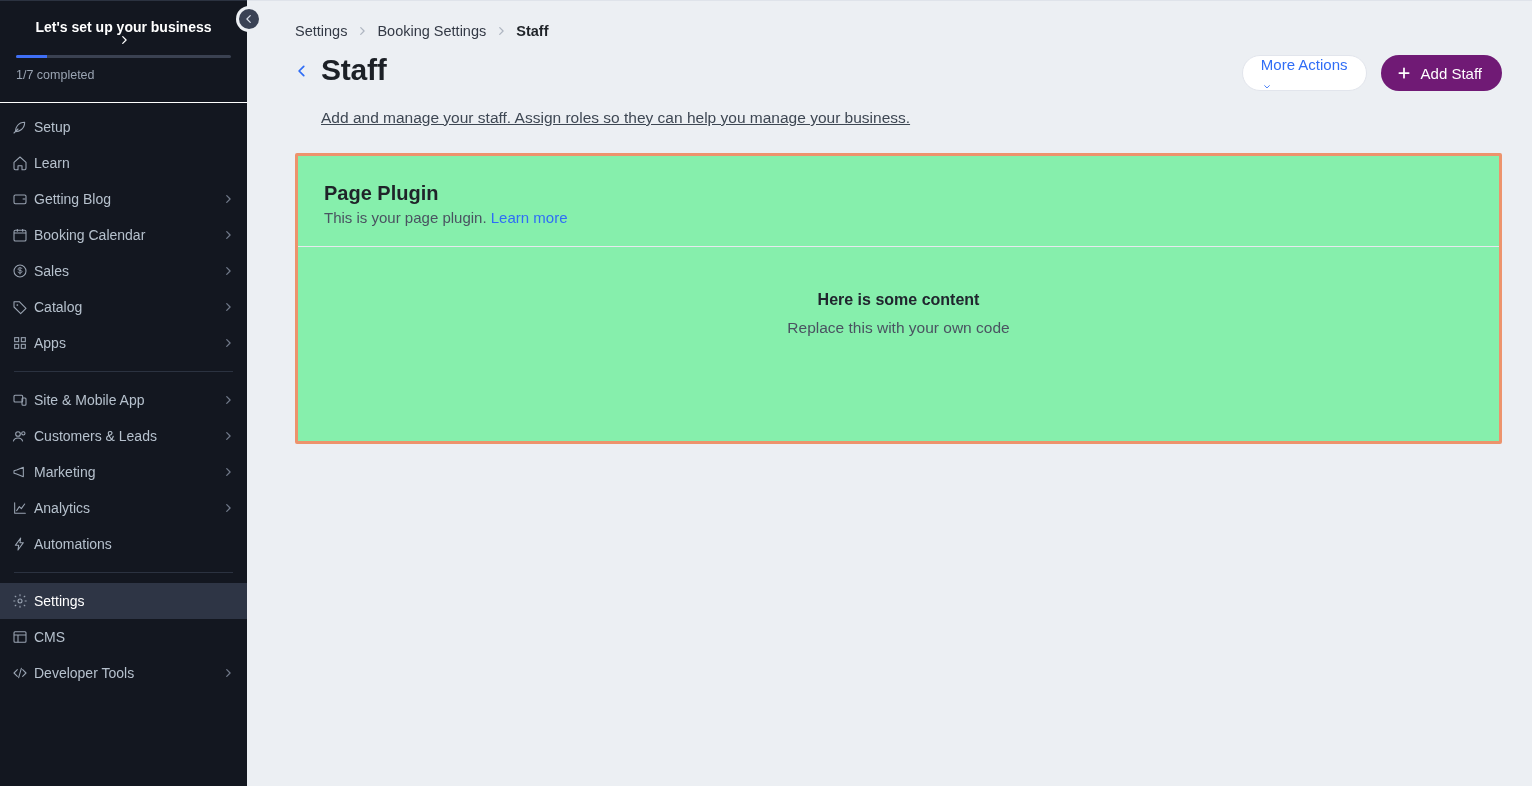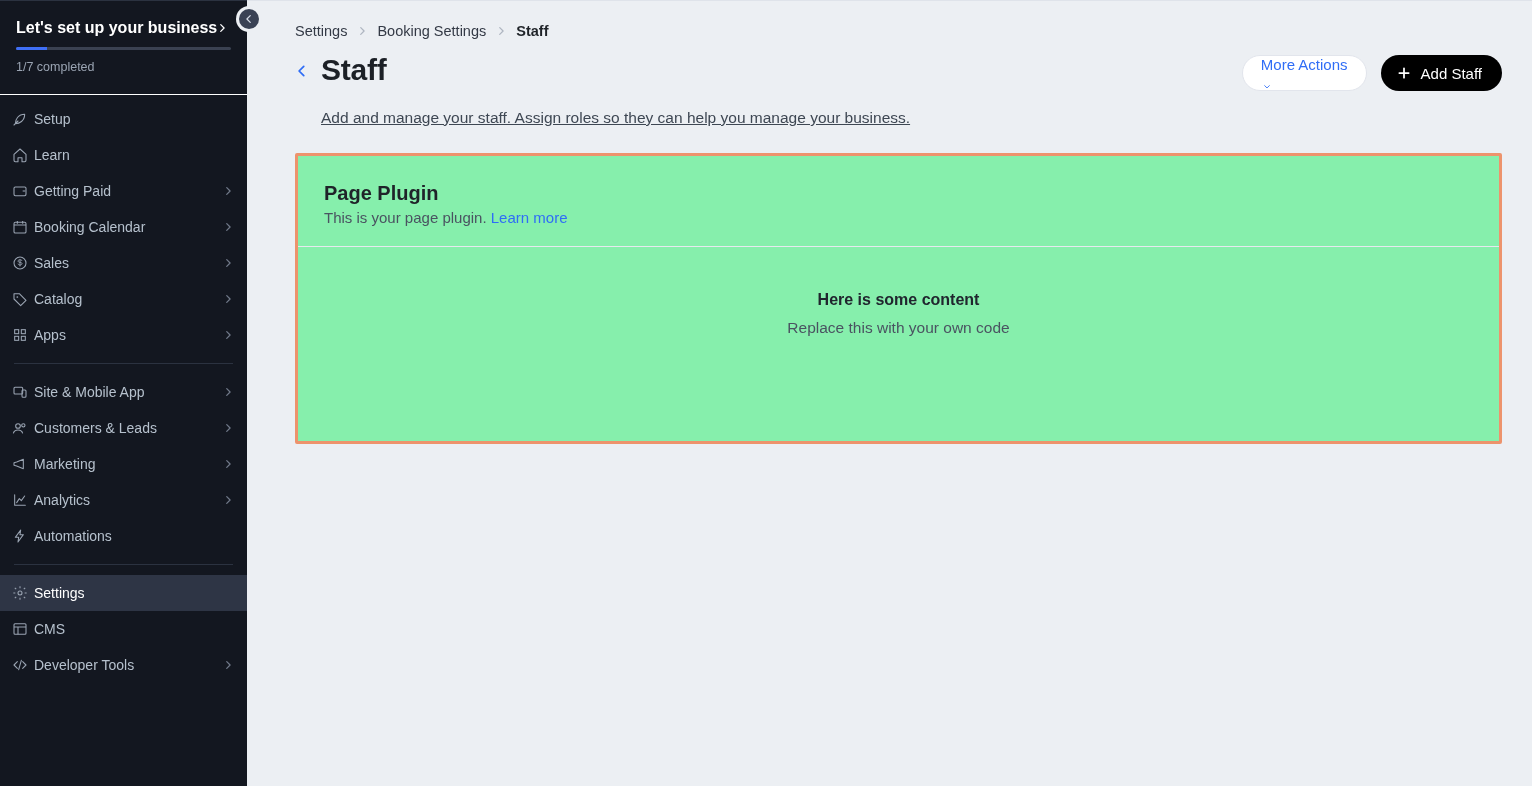--- a/index.html
+++ b/index.html
@@ -23,23 +23,24 @@
       border-top: 1px solid #2b3240;
       position: relative;
     }
     .setup-banner {
       padding: 18px 16px 14px 16px;
       color: #fff;
     }
     .setup-banner-row {
       display: flex;
       align-items: center;
-      justify-content: flex-start;
+      justify-content: flex-end;
       font-weight: 600;
-      font-size: 16px;
+      font-size: 14px;
+      flex-direction: column;
     }
     .setup-progress-track {
       height: 3px;
       background: #3a4151;
       border-radius: 2px;
       margin-top: 10px;
       position: relative;
       overflow: hidden;
     }
     .setup-progress-fill {
@@ -109,21 +110,21 @@
     .page-subtitle { font-size:15.5px; color:#3e4753; margin-top:22px;text-decoration:underline; }
     .page-actions { display:flex; align-items:flex-start; gap:14px; margin-top:2px; }
     .btn-secondary {
       background:#fff; border-radius:22px; height:36px; padding:0 18px;
       display:flex; align-items:flex-start; gap:10px; color:#2f6df6;
       font-size:15px; font-weight:500; cursor:pointer;
       border:1px solid #e2e5ec;
       flex-direction:column;
     }
     .btn-primary {
-      background:#000000; border-radius:22px; height:36px; padding:0 20px 0 16px;
+      background:#701a75; border-radius:22px; height:36px; padding:0 20px 0 16px;
       display:flex; align-items:center; gap:10px; color:#fff;
       font-size:15px; font-weight:500; cursor:pointer;
     }
 
     .plugin-card {
       margin-top: 26px;
       border: 3px solid #ed936c;
       background:#86efac;
       border-radius:2px;
     }
@@ -178,21 +179,21 @@
         </span>
         <span class="label">Learn</span>
       </div>
       <div class="nav-item">
         <span class="icon-slot">
           <svg width="16" height="16" viewBox="0 0 24 24">
             <rect x="3" y="6" width="18" height="13" rx="2" stroke="currentColor" stroke-width="1.6" fill="none"></rect>
             <path d="M16 12h4" stroke="currentColor" stroke-width="1.6"></path>
           </svg>
         </span>
-        <span class="label">Getting Paid</span>
+        <span class="label">Getting Blog</span>
         <span class="chev">
           <svg width="10" height="10" viewBox="0 0 24 24">
             <path d="M9 4l8 8-8 8" stroke="currentColor" stroke-width="3" fill="none" stroke-linecap="round" stroke-linejoin="round"></path>
           </svg>
         </span>
       </div>
       <div class="nav-item">
         <span class="icon-slot">
           <svg width="16" height="16" viewBox="0 0 24 24">
             <rect x="3" y="5" width="18" height="16" rx="2" stroke="currentColor" stroke-width="1.6" fill="none"></rect>

